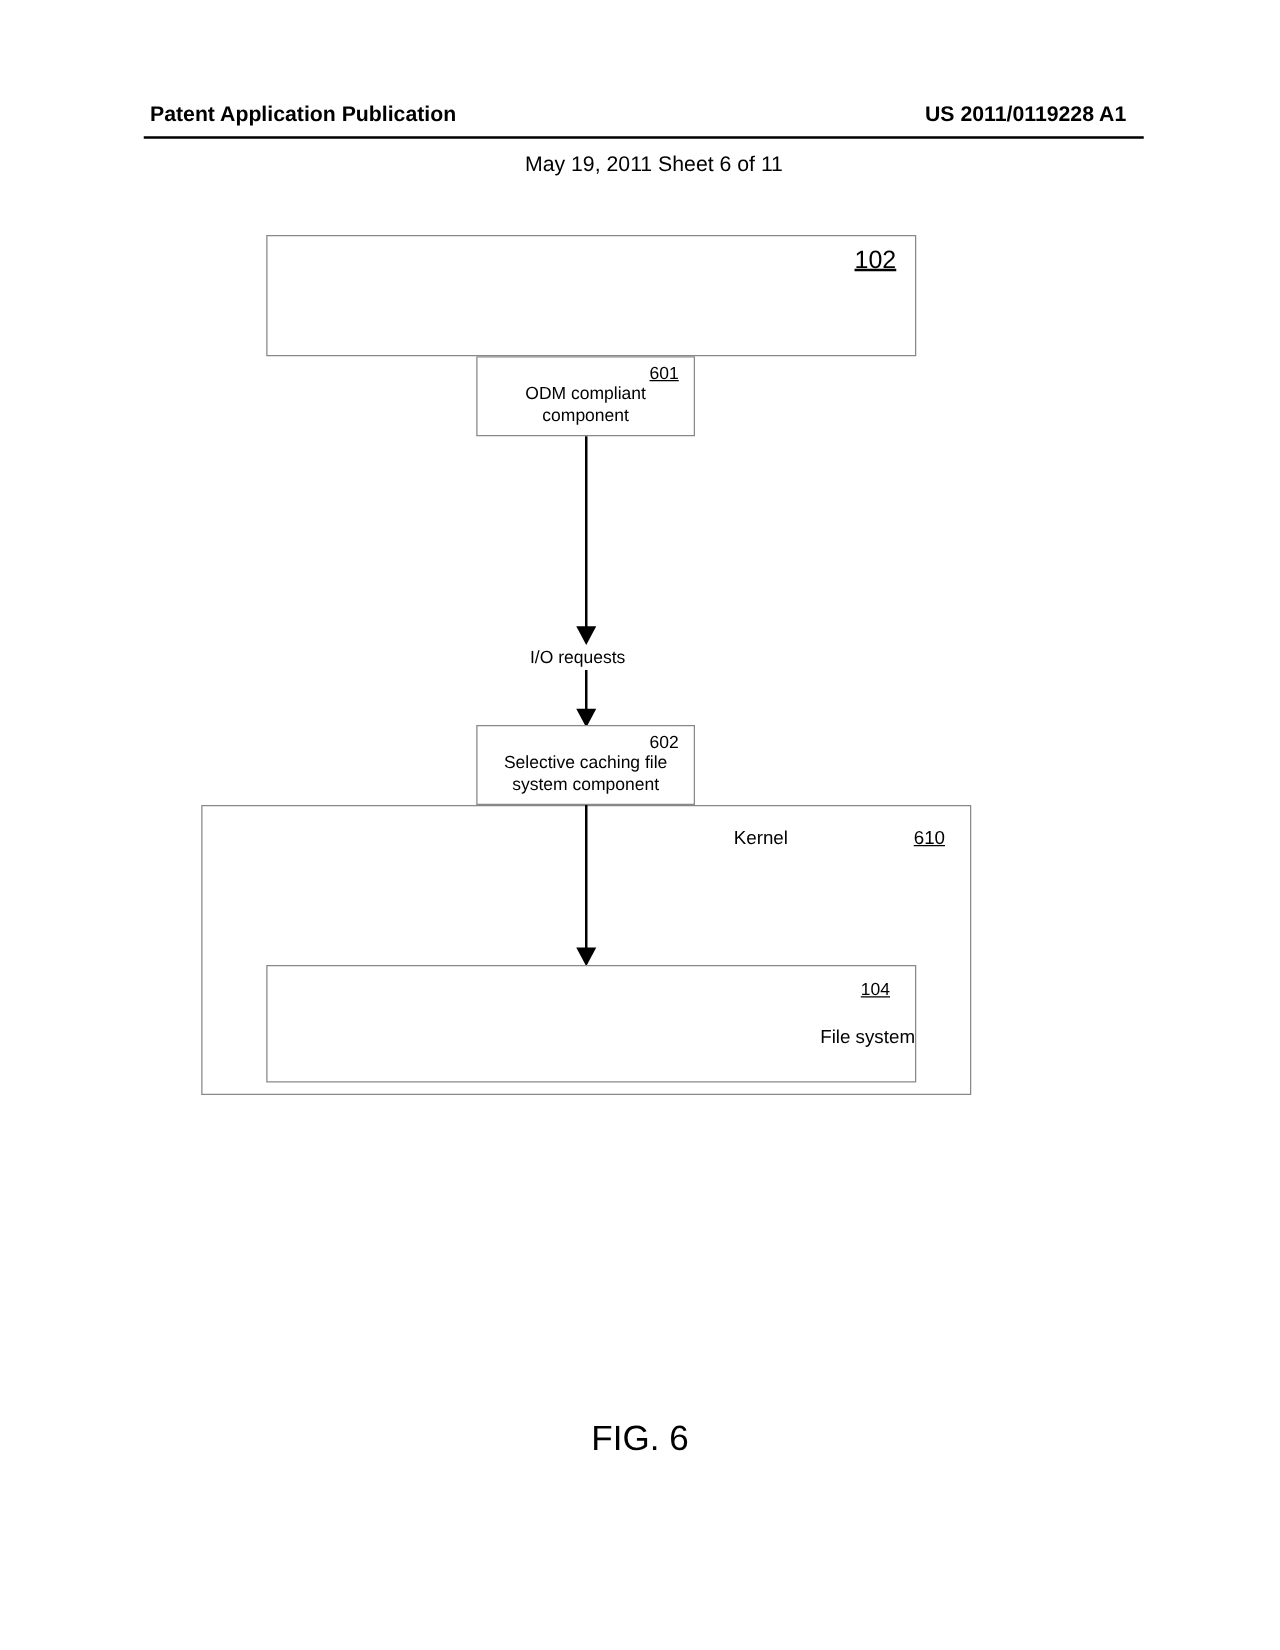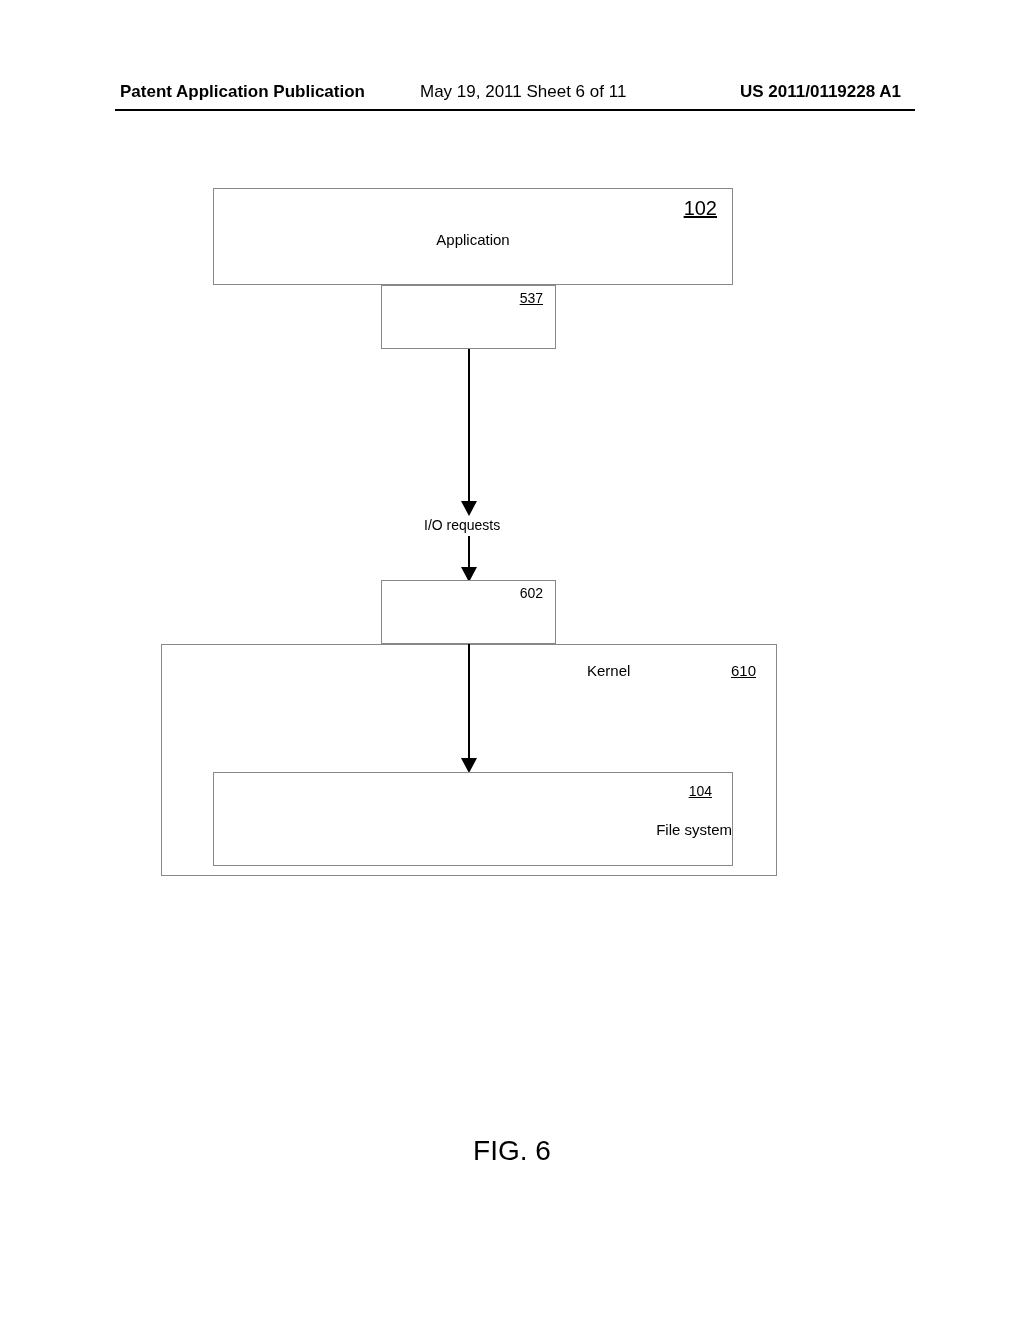--- a/index.html
+++ b/index.html
@@ -21,20 +21,21 @@
   .header-left {
     position: absolute;
     left: 120px;
     font-weight: bold;
     font-size: 17px;
   }
   .header-mid {
     position: absolute;
     left: 420px;
     font-size: 17px;
+    margin-top: 40px;
   }
   .header-right {
     position: absolute;
     left: 740px;
     font-weight: bold;
     font-size: 17px;
   }
   .hr {
     position: absolute;
     top: 109px;
@@ -219,37 +220,38 @@
   <span class="header-right">US 2011/0119228 A1</span>
 </div>
 <div class="hr"></div>
 
 <div class="box-kernel">
   <span class="label">Kernel</span>
   <span class="refnum">610</span>
 </div>
 
 <div class="box-app">
-  <span class="label">Application</span>
   <span class="refnum">102</span>
 </div>
 
 <div class="box-odm">
-  <span class="refnum">537</span>
+  <span class="label">ODM compliant<br>component</span>
+  <span class="refnum">601</span>
 </div>
 
 <div class="vline vline1"></div>
 <div class="arrowhead ah1"></div>
 
 <span class="io-label">I/O requests</span>
 
 <div class="vline vline2"></div>
 <div class="arrowhead ah2"></div>
 
 <div class="box-sc">
+  <span class="label">Selective caching file<br>system component</span>
   <span class="refnum">602</span>
 </div>
 
 <div class="vline vline3"></div>
 <div class="arrowhead ah3"></div>
 
 <div class="box-fs">
   <span class="label">File system</span>
   <span class="refnum">104</span>
 </div>

